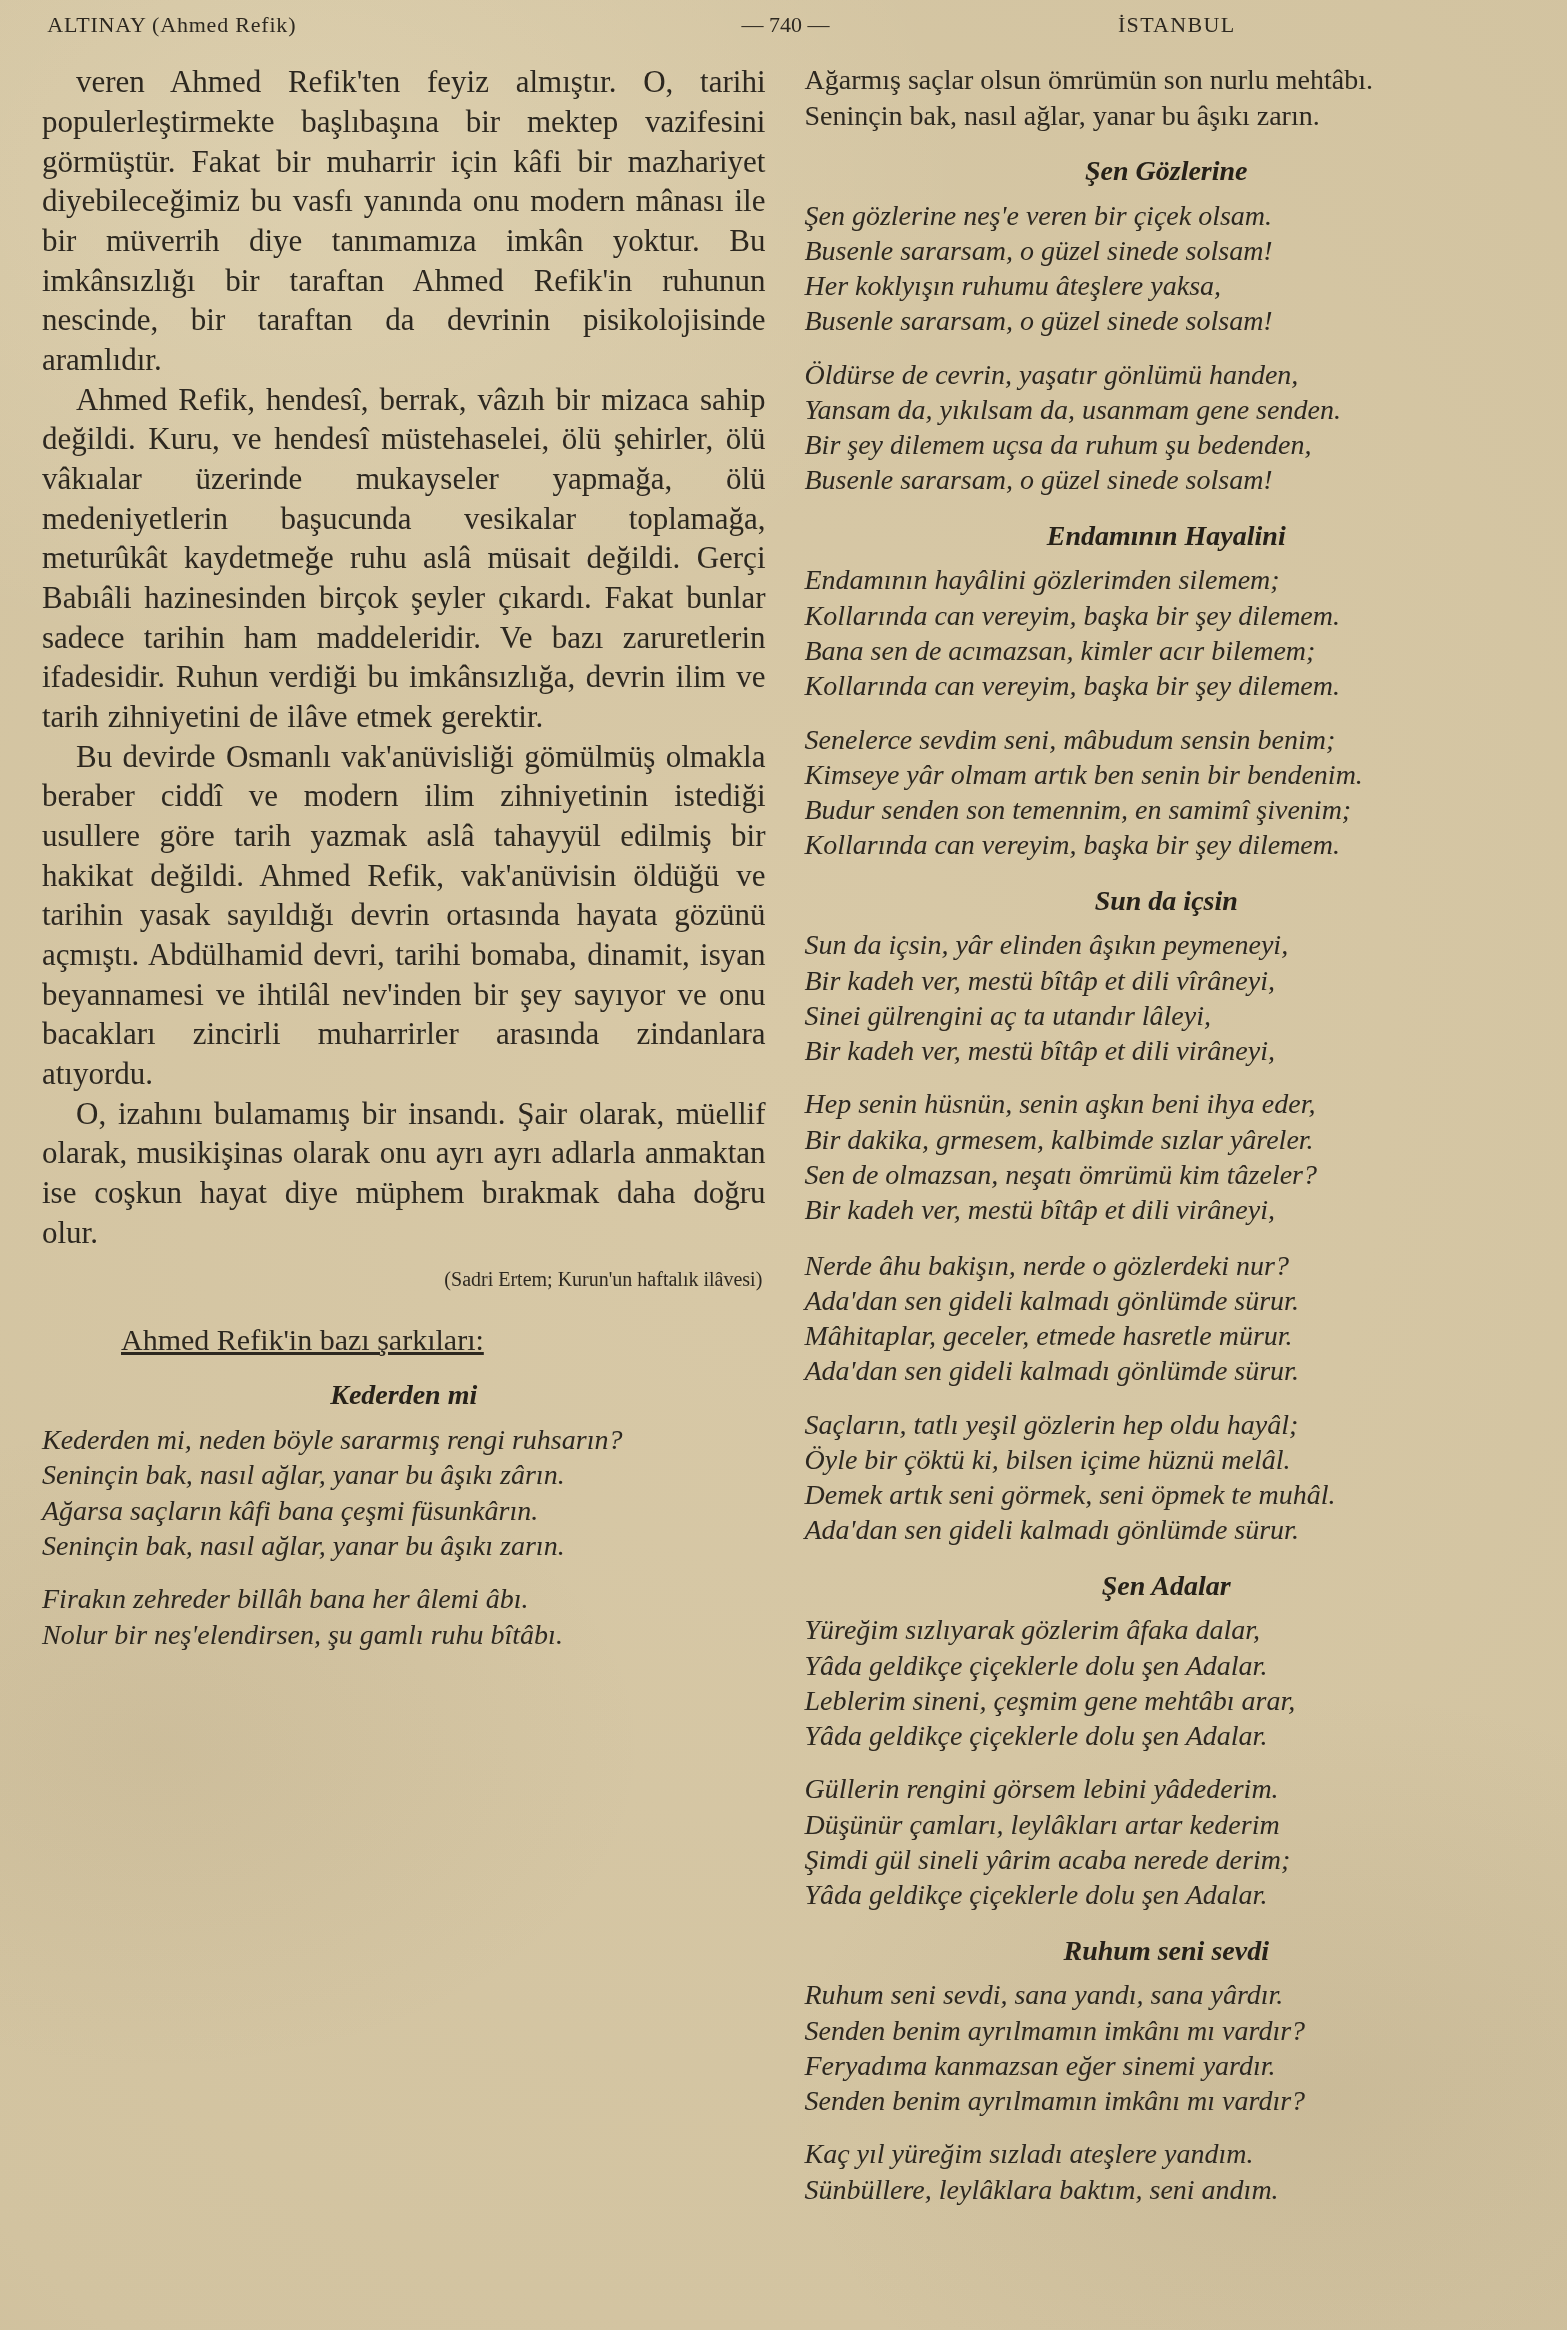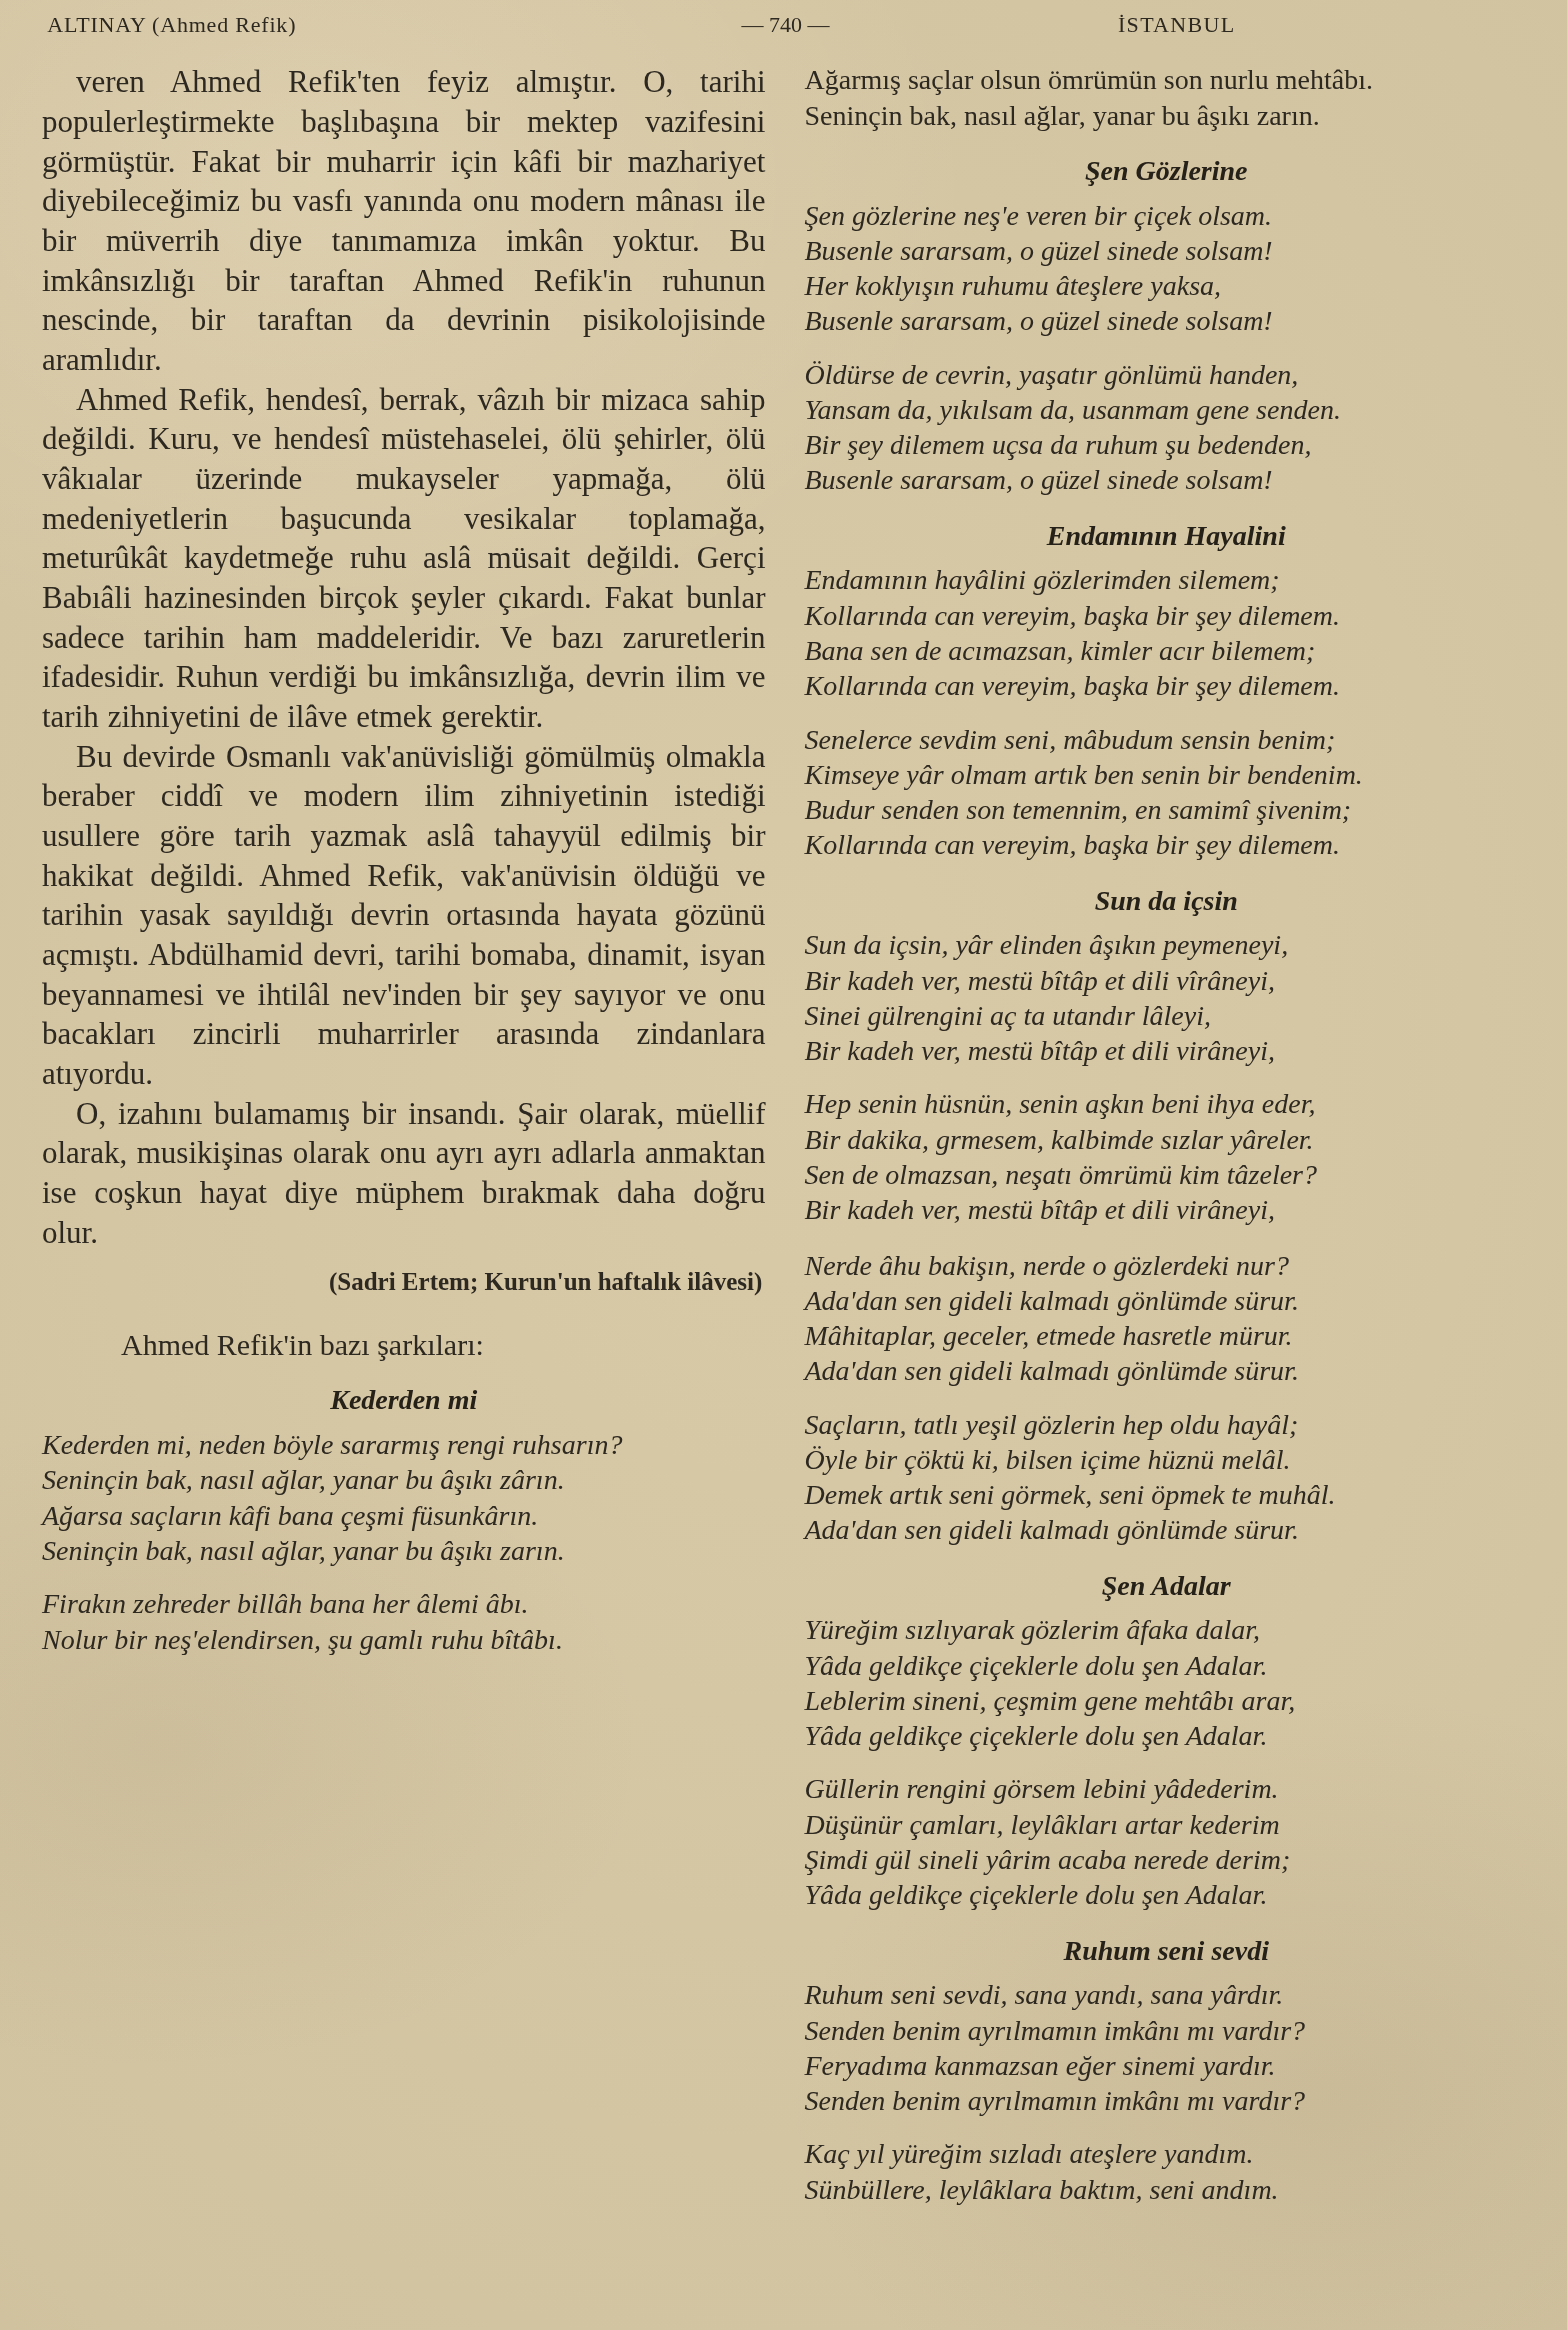--- a/index.html
+++ b/index.html
@@ -37,29 +37,29 @@
   .para {
     font-size: 31px;
     line-height: 1.28;
     text-align: justify;
     text-indent: 34px;
     margin: 0;
     word-spacing: 1.1px;
   }
 
   .attribution {
-    font-size: 25px;
+    font-size: 20px;
     text-align: right;
     margin: 16px 3.2px 0 0;
-    font-weight: bold;
   }
 
   .songs-intro {
     font-size: 30px;
     margin: 32px 0 7px 79px;
+    text-decoration: underline;
   }
 
   
   .poem { margin-top: 20px; font-style: italic; }
   .poem-title {
     font-weight: 700;
     text-align: center;
     font-size: 28px;
     line-height: 1.26;
     margin: 0 0 9.5px 0;

